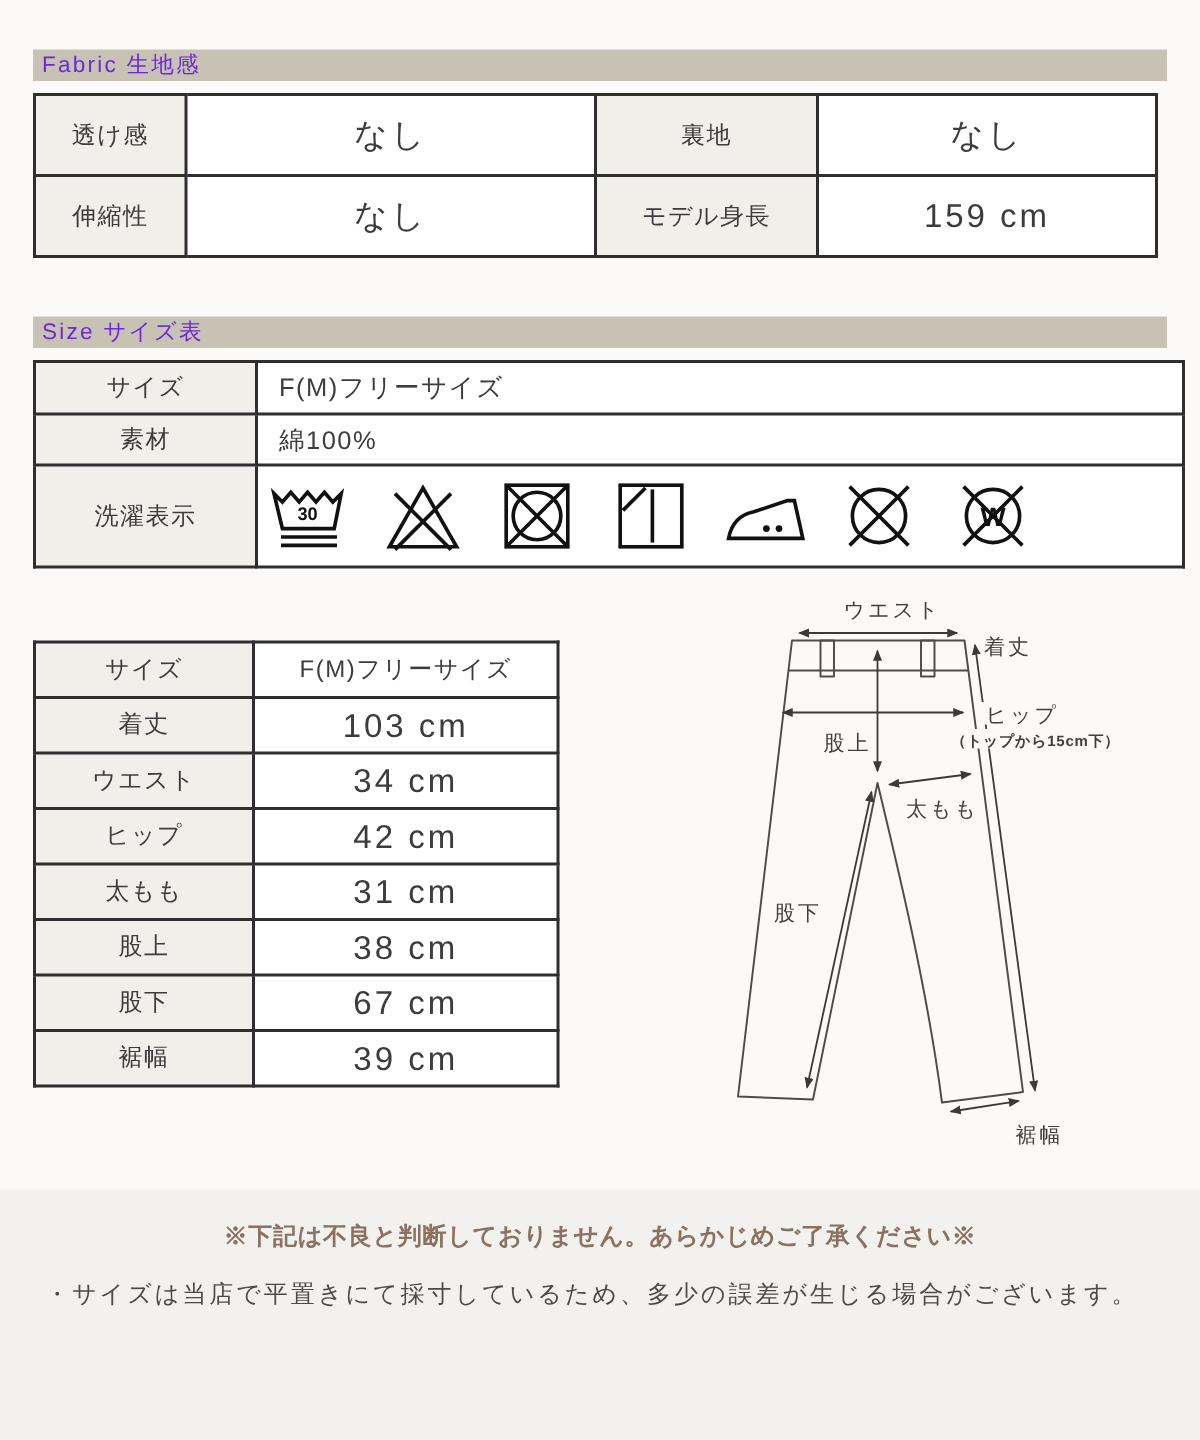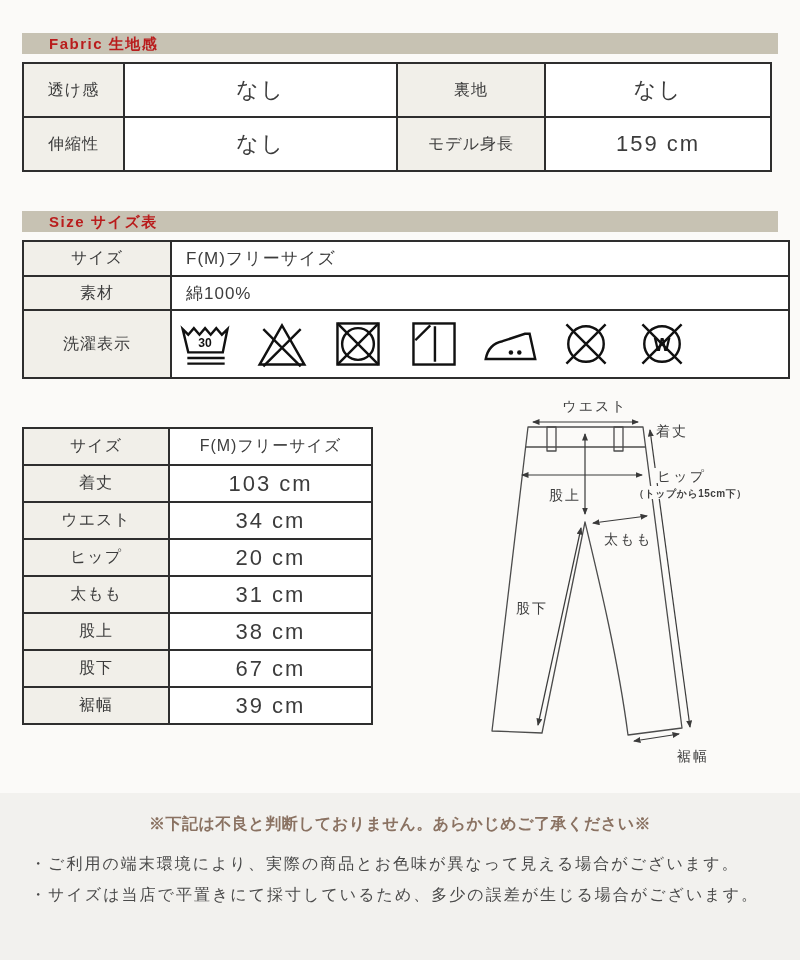--- a/index.html
+++ b/index.html
@@ -4,22 +4,22 @@
 <style>
   html,body{margin:0;padding:0;}
   body{
     width:800px;height:960px;position:relative;
     background:#fbfaf8;
     font-family:"Liberation Sans","DejaVu Sans",sans-serif;
     color:#3c3c3c;
   }
   .hdr{
     position:absolute;left:22px;width:756px;height:21px;
-    background:#c7c2b3;color:#b91c1c;font-weight:bold;
-    font-size:15px;line-height:21px;padding-left:27px;
+    background:#c7c2b3;color:#6d28d9;font-weight:normal;
+    font-size:15px;line-height:21px;padding-left:6px;
     box-sizing:border-box;letter-spacing:1.5px;
   }
   table{border-collapse:collapse;position:absolute;background:#fff;}
   td{border:2px solid #2e2e2e;font-size:16px;padding:0;margin-left:24px;}
   .lbl{background:#f1efe9;text-align:center;letter-spacing:1px;}
   .val{background:#ffffff;text-align:center;letter-spacing:2px;font-size:22px;}
   .val-left{background:#ffffff;text-align:left;padding-left:14px;letter-spacing:1px;font-size:17px;}
   #fabric-table{left:22px;top:62px;}
   #fabric-table td{height:52px;}
   #size-info-table{left:22px;top:240px;}
@@ -141,21 +141,21 @@
   <tr>
     <td class="lbl">着丈</td>
     <td class="val">103 cm</td>
   </tr>
   <tr>
     <td class="lbl">ウエスト</td>
     <td class="val">34 cm</td>
   </tr>
   <tr>
     <td class="lbl">ヒップ</td>
-    <td class="val">20 cm</td>
+    <td class="val">42 cm</td>
   </tr>
   <tr>
     <td class="lbl">太もも</td>
     <td class="val">31 cm</td>
   </tr>
   <tr>
     <td class="lbl">股上</td>
     <td class="val">38 cm</td>
   </tr>
   <tr>
@@ -198,16 +198,15 @@
   <text class="dlabel-sm" x="184" y="107">（トップから15cm下）</text>
   <text class="dlabel" x="99" y="110">股上</text>
   <text class="dlabel" x="154" y="154">太もも</text>
   <text class="dlabel" x="66" y="223">股下</text>
   <text class="dlabel" x="227" y="371">裾幅</text>
 </svg>
 
 <div id="bottom">
   <div id="note-line">※下記は不良と判断しておりません。あらかじめご了承ください※</div>
   <div id="bullet-list">
-    <div>・ご利用の端末環境により、実際の商品とお色味が異なって見える場合がございます。</div>
     <div>・サイズは当店で平置きにて採寸しているため、多少の誤差が生じる場合がございます。</div>
   </div>
 </div>
 
 </body></html>

